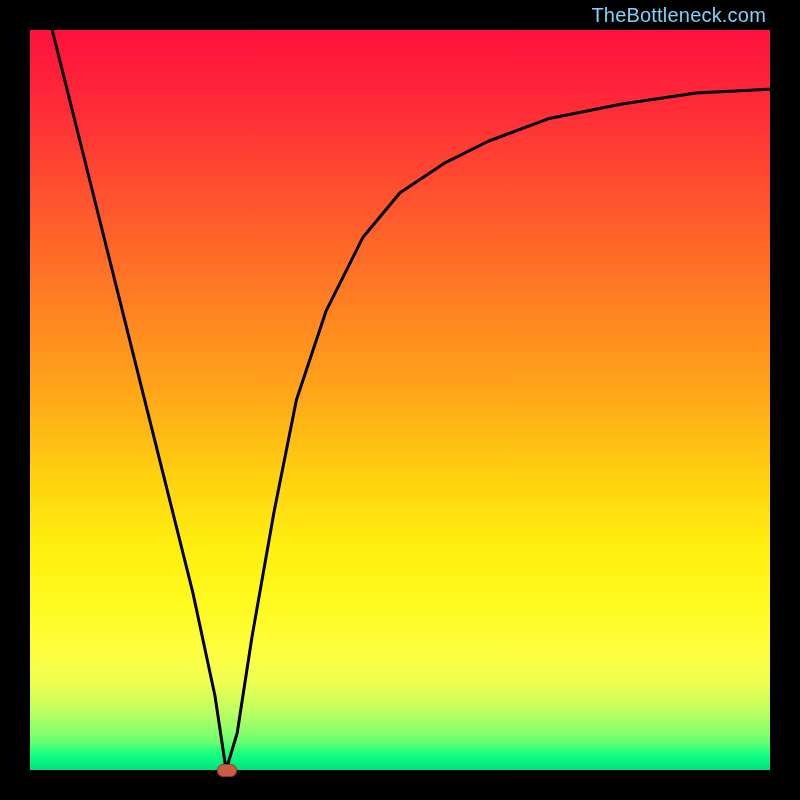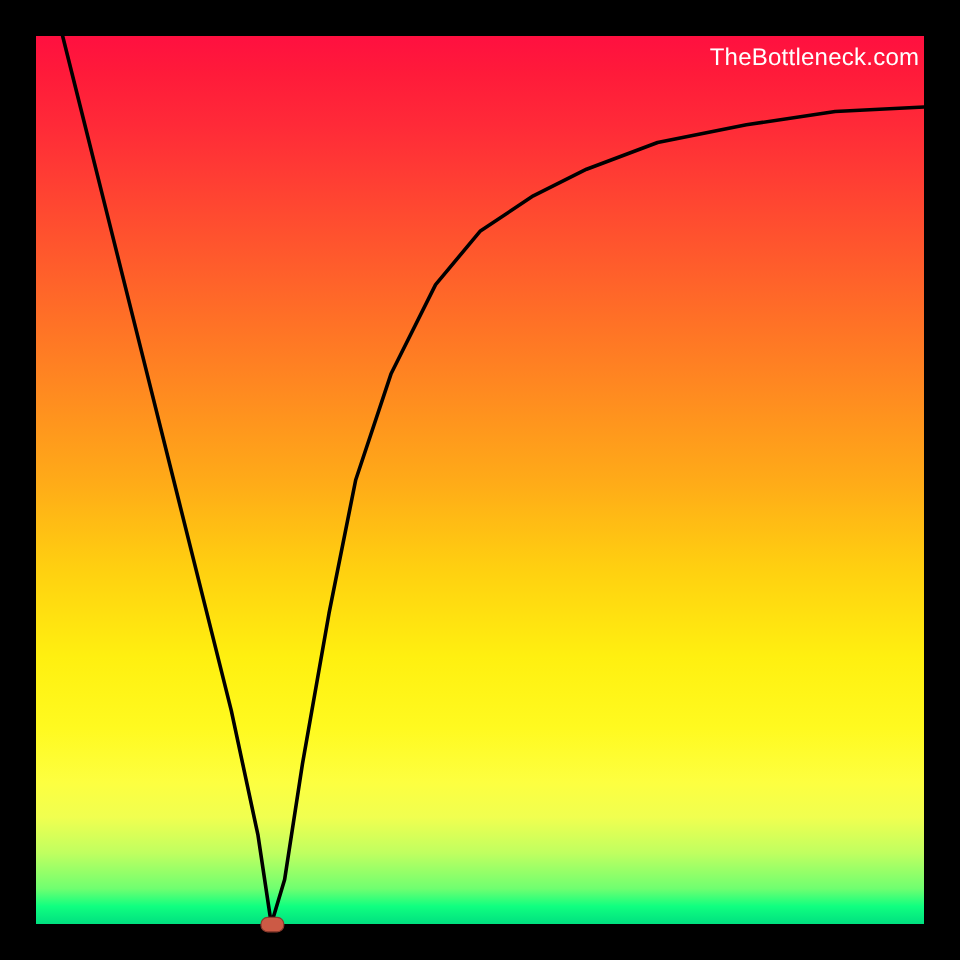--- a/index.html
+++ b/index.html
@@ -43,23 +43,22 @@
       #10ff80 98%,
       #00e080 100%
     );
   }
   .watermark {
     position: absolute;
     top: 4px;
     right: 34px;
     font-family: Arial, Helvetica, sans-serif;
     font-size: 20px;
-    color: #ffffff;
+    color: #7dd3fc;
     letter-spacing: 0.2px;
-    margin-top: 33px;
   }
   svg.curve {
     position: absolute;
     top: 0;
     left: 0;
     width: 740px;
     height: 740px;
   }
   .marker {
     position: absolute;

